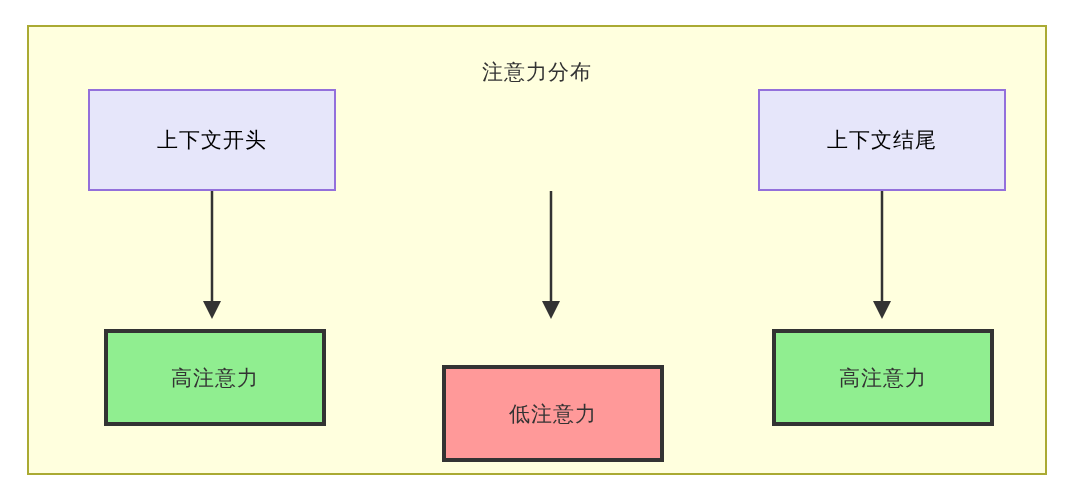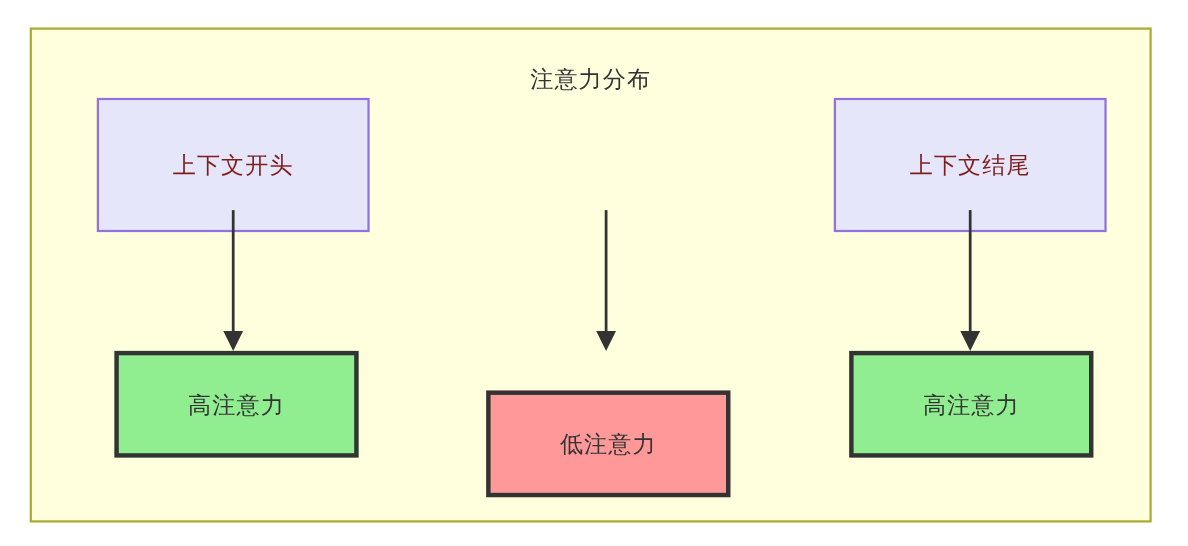--- a/index.html
+++ b/index.html
@@ -50,23 +50,23 @@
     align-items: center;
     justify-content: center;
     font-size: 21px;
     letter-spacing: 1px;
     white-space: nowrap;
   }
 
   .node-source {
     background: #e6e6fa;
     border: 2px solid #9370db;
-    color: #7f1d1d;
+    color: #000000;
     width: 248px;
-    height: 122px;
+    height: 102px;
     text-align: right;
   }
 
   .node-result {
     border: 4px solid #333333;
     color: #333333;
     width: 222px;
     height: 97px;
   }
 
@@ -81,21 +81,21 @@
   
   .col-0.node-source { left: 88px; }
   .col-1.node-source { left: 427px; }
   .col-2.node-source { left: 758px; }
 
   .col-0.node-result { left: 104px; }
   .col-1.node-result { left: 442px; margin-top: 36px; }
   .col-2.node-result { left: 772px; }
 
   .row-top    { top: 89px; }
-  .row-bottom { top: 319px; }
+  .row-bottom { top: 329px; }
 
   
   #arrow-layer {
     position: absolute;
     left: 0;
     top: 0;
     width: 1080px;
     height: 496px;
     pointer-events: none;
   }

